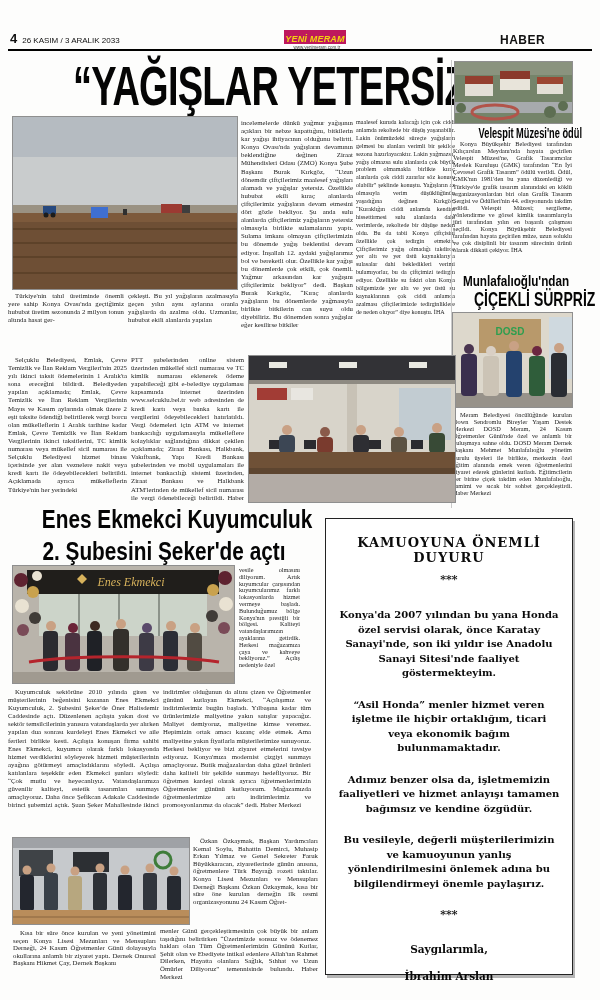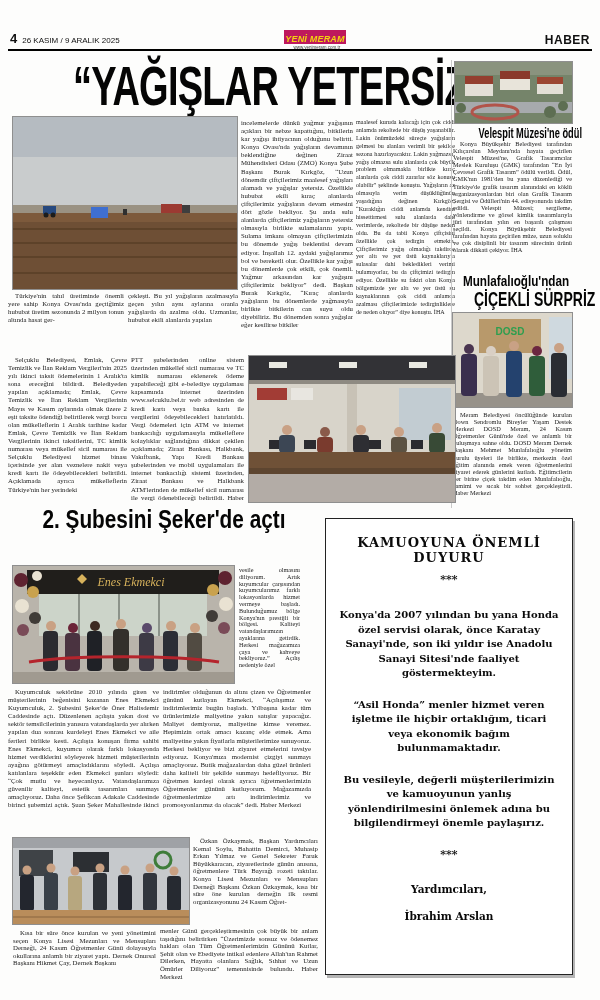--- a/index.html
+++ b/index.html
@@ -6,21 +6,21 @@
   #page{position:relative;width:600px;height:1000px;background:#fdfdfc;margin:0 auto;
         font-family:"Liberation Serif",serif;color:#111;overflow:hidden}
   .abs{position:absolute}
   
   .hdr-left{left:10px;top:31px;font-family:"Liberation Sans",sans-serif;font-size:8px;display:flex;align-items:baseline;gap:5px}
   .pgnum{font-weight:bold;font-size:13px}
   .logo-box{left:284px;top:30px;width:62px;height:14px;background:#be185d;color:#f2d410;
             display:flex;align-items:flex-end;justify-content:center;
             font:italic 800 9px "Liberation Sans",sans-serif;letter-spacing:.2px}
   .logo-url{left:284px;top:45px;width:66px;text-align:center;font-family:"Liberation Sans",sans-serif;font-size:4.5px;color:#333}
-  .hdr-right{left:500px;top:33px;width:90px;text-align:right;font-family:"Liberation Sans",sans-serif;font-weight:bold;font-size:12px;letter-spacing:.5px}
+  .hdr-right{left:500px;top:33px;width:90px;text-align:left;font-family:"Liberation Sans",sans-serif;font-weight:bold;font-size:12px;letter-spacing:.5px}
   .hdr-rule{left:8px;top:49px;width:584px;height:2px;background:#000}
   
   .cx{display:inline-block;white-space:nowrap;font-family:"Liberation Sans",sans-serif;font-weight:700;transform-origin:center top;color:#050505}
   .hl{text-align:center;overflow:visible}
   .main-hl{left:8px;top:53px;width:446px;height:62px}
   .main-hl .cx{font-size:50px;letter-spacing:-1px;transform:scale(0.76,1.12)}
   .sel-hl{left:8px;top:323px;width:447px;height:32px}
   .sel-hl .cx{font-size:31px;transform:scale(0.74,1.05)}
   .enes-hl{left:8px;top:505px;width:312px;height:58px;line-height:29px}
   .enes-hl .cx{font-size:26px;transform:scale(0.80,1.02)}
@@ -73,21 +73,21 @@
   .d-close{font-size:10.5px;margin:10px 0 14px 0}
   .d-name{font-size:10.5px;line-height:15px}
 </style>
 </head>
 <body>
 
 <div id="page">
 
   <div class="abs hdr-left">
     <span class="pgnum">4</span>
-    <span>26 KASIM / 9 ARALIK 2025</span>
+    <span>26 KASIM / 3 ARALIK 2033</span>
   </div>
   <div class="abs logo-box">
     <span>YENİ MERAM</span>
   </div>
   <div class="abs logo-url">www.yenimeram.com.tr</div>
   <div class="abs hdr-right">HABER</div>
   <div class="abs hdr-rule"></div>
 
   <div class="abs hl main-hl">
     <span class="cx">“YAĞIŞLAR YETERSİZ”</span>
@@ -193,20 +193,21 @@
         <rect x="142" y="81" width="16" height="16" rx="4" fill="#5c5242"></rect>
       <circle cx="188" cy="72" r="5" fill="#c9a185"></circle>
         <rect x="180" y="77" width="16" height="20" rx="4" fill="#384a36"></rect>
     </g>
     <rect y="96" width="206" height="16" fill="#6f5137"></rect>
     <rect y="112" width="206" height="34" fill="#b3aca6"></rect>
     <rect y="112" width="206" height="6" fill="#5d4530"></rect>
   </svg>
 
   <div class="abs hl enes-hl">
+    <div><span class="cx">Enes Ekmekci Kuyumculuk</span></div>
     <div><span class="cx">2. Şubesini Şeker'de açtı</span></div>
   </div>
 
   <svg class="abs photo p-enes" width="221" height="117" viewBox="0 0 221 117">
     <rect width="221" height="117" fill="#b9b4ab"></rect>
     <rect x="14" y="4" width="192" height="24" fill="#201e1b"></rect>
     <path d="M64 13 l5 -5 5 5 -5 5 z" fill="#d7b25c"></path>
     <text x="118" y="20" text-anchor="middle" font-family="Liberation Serif,serif" font-style="italic" font-size="12" fill="#d7b25c">Enes Ekmekci</text>
     <rect x="26" y="28" width="168" height="42" fill="#ccd4c9"></rect>
     <path d="M66 28 V70 M106 28 V70 M146 28 V70" stroke="#8c938a" stroke-width="2"></path>
@@ -247,23 +248,24 @@
 
   <div class="abs bt bt-xs enes-narrow">vesile olmasını diliyorum. Artık kuyumcular çarşısından kuyumcularımız farklı lokasyonlarda hizmet vermeye başladı. Bulunduğumuz bölge Konya'nın prestijli bir bölgesi. Kaliteyi vatandaşlarımızın ayaklarına getirdik. Herkesi mağazamıza çaya ve kahveye bekliyoruz.” Açılış nedeniyle özel</div>
   <div class="abs bt ind enes-c1">Kuyumculuk sektörüne 2010 yılında giren ve müşterilerinin beğenisini kazanan Enes Ekmekci Kuyumculuk, 2. Şubesini Şeker'de Öner Halisdemir Caddesinde açtı. Düzenlenen açılışta yakın dost ve sektör temsilcilerinin yanısıra vatandaşlarda yer alırken yapılan dua sonrası kurdeleyi Enes Ekmekci ve aile fertleri birlikte kesti. Açılışta konuşan firma sahibi Enes Ekmekci, kuyumcu olarak farklı lokasyonda hizmet verdiklerini söyleyerek hizmeti müşterilerinin ayağına götürmeyi amaçladıklarını söyledi. Açılışa katılanlara teşekkür eden Ekmekci şunları söyledi: “Çok mutlu ve heyecanlıyız. Vatandaşlarımıza güvenilir kaliteyi, estetik tasarımları sunmayı amaçlıyoruz. Daha önce Şefikcan Adakale Caddesinde birinci şubemizi açtık. Şuan Şeker Mahallesinde ikinci şubemizi açtık. Hayırlara</div>
   <div class="abs bt enes-c2">indirimler olduğunun da altını çizen ve Öğretmenler gününü kutlayan Ekmekci, “Açılışımız ve indirimlerimiz bugün başladı. Yılbaşına kadar tüm ürünlerimizle maliyetine yakın satışlar yapacağız. Maliyet demiyoruz, maliyetine kimse veremez. Hepimizin ortak amacı kazanç elde etmek. Ama maliyetine yakın fiyatlarla müşterilerimize sunuyoruz. Herkesi bekliyor ve bizi ziyaret etmelerini tavsiye ediyoruz. Konya'mıza modernist çizgiyi sunmayı amaçlıyoruz. Butik mağazalardan daha güzel ürünleri daha kaliteli bir şekilde sunmayı hedefliyoruz. Bir öğretmen kardeşi olarak ayrıca öğretmenlerimizin Öğretmenler gününü kutluyorum. Mağazamızda öğretmenlerimize artı indirimlerimiz ve promosyonlarımız da olacak” dedi. Haber Merkezi</div>
 
   <div class="abs duyuru">
     <div class="d-title">KAMUOYUNA ÖNEMLİ DUYURU</div>
     <div class="d-sep">***</div>
     <p class="d-p">Konya'da 2007 yılından bu yana Honda özel servisi olarak, önce Karatay Sanayi'nde, son iki yıldır ise Anadolu Sanayi Sitesi'nde faaliyet göstermekteyim.</p>
     <p class="d-p">“Asil Honda” menler hizmet veren işletme ile hiçbir ortaklığım, ticari veya ekonomik bağım bulunmamaktadır.</p>
+    <p class="d-p">Adımız benzer olsa da, işletmemizin faaliyetleri ve hizmet anlayışı tamamen bağımsız ve kendine özgüdür.</p>
     <p class="d-p">Bu vesileyle, değerli müşterilerimizin ve kamuoyunun yanlış yönlendirilmesini önlemek adına bu bilgilendirmeyi önemle paylaşırız.</p>
     <div class="d-sep">***</div>
-    <div class="d-close">Yardımcıları,</div>
+    <div class="d-close">Saygılarımla,</div>
     <div class="d-name">İbrahim Arslan</div>
 
   </div>
 
 
   <svg class="abs photo p-konya" width="176" height="86" viewBox="0 0 176 86">
     <rect width="176" height="86" fill="#c6c9cc"></rect>
     <rect width="176" height="10" fill="#9fa2a6"></rect>
     <rect x="6" y="12" width="34" height="26" fill="#3f4347"></rect>
     <rect x="60" y="14" width="36" height="20" fill="#2c2f33"></rect>

